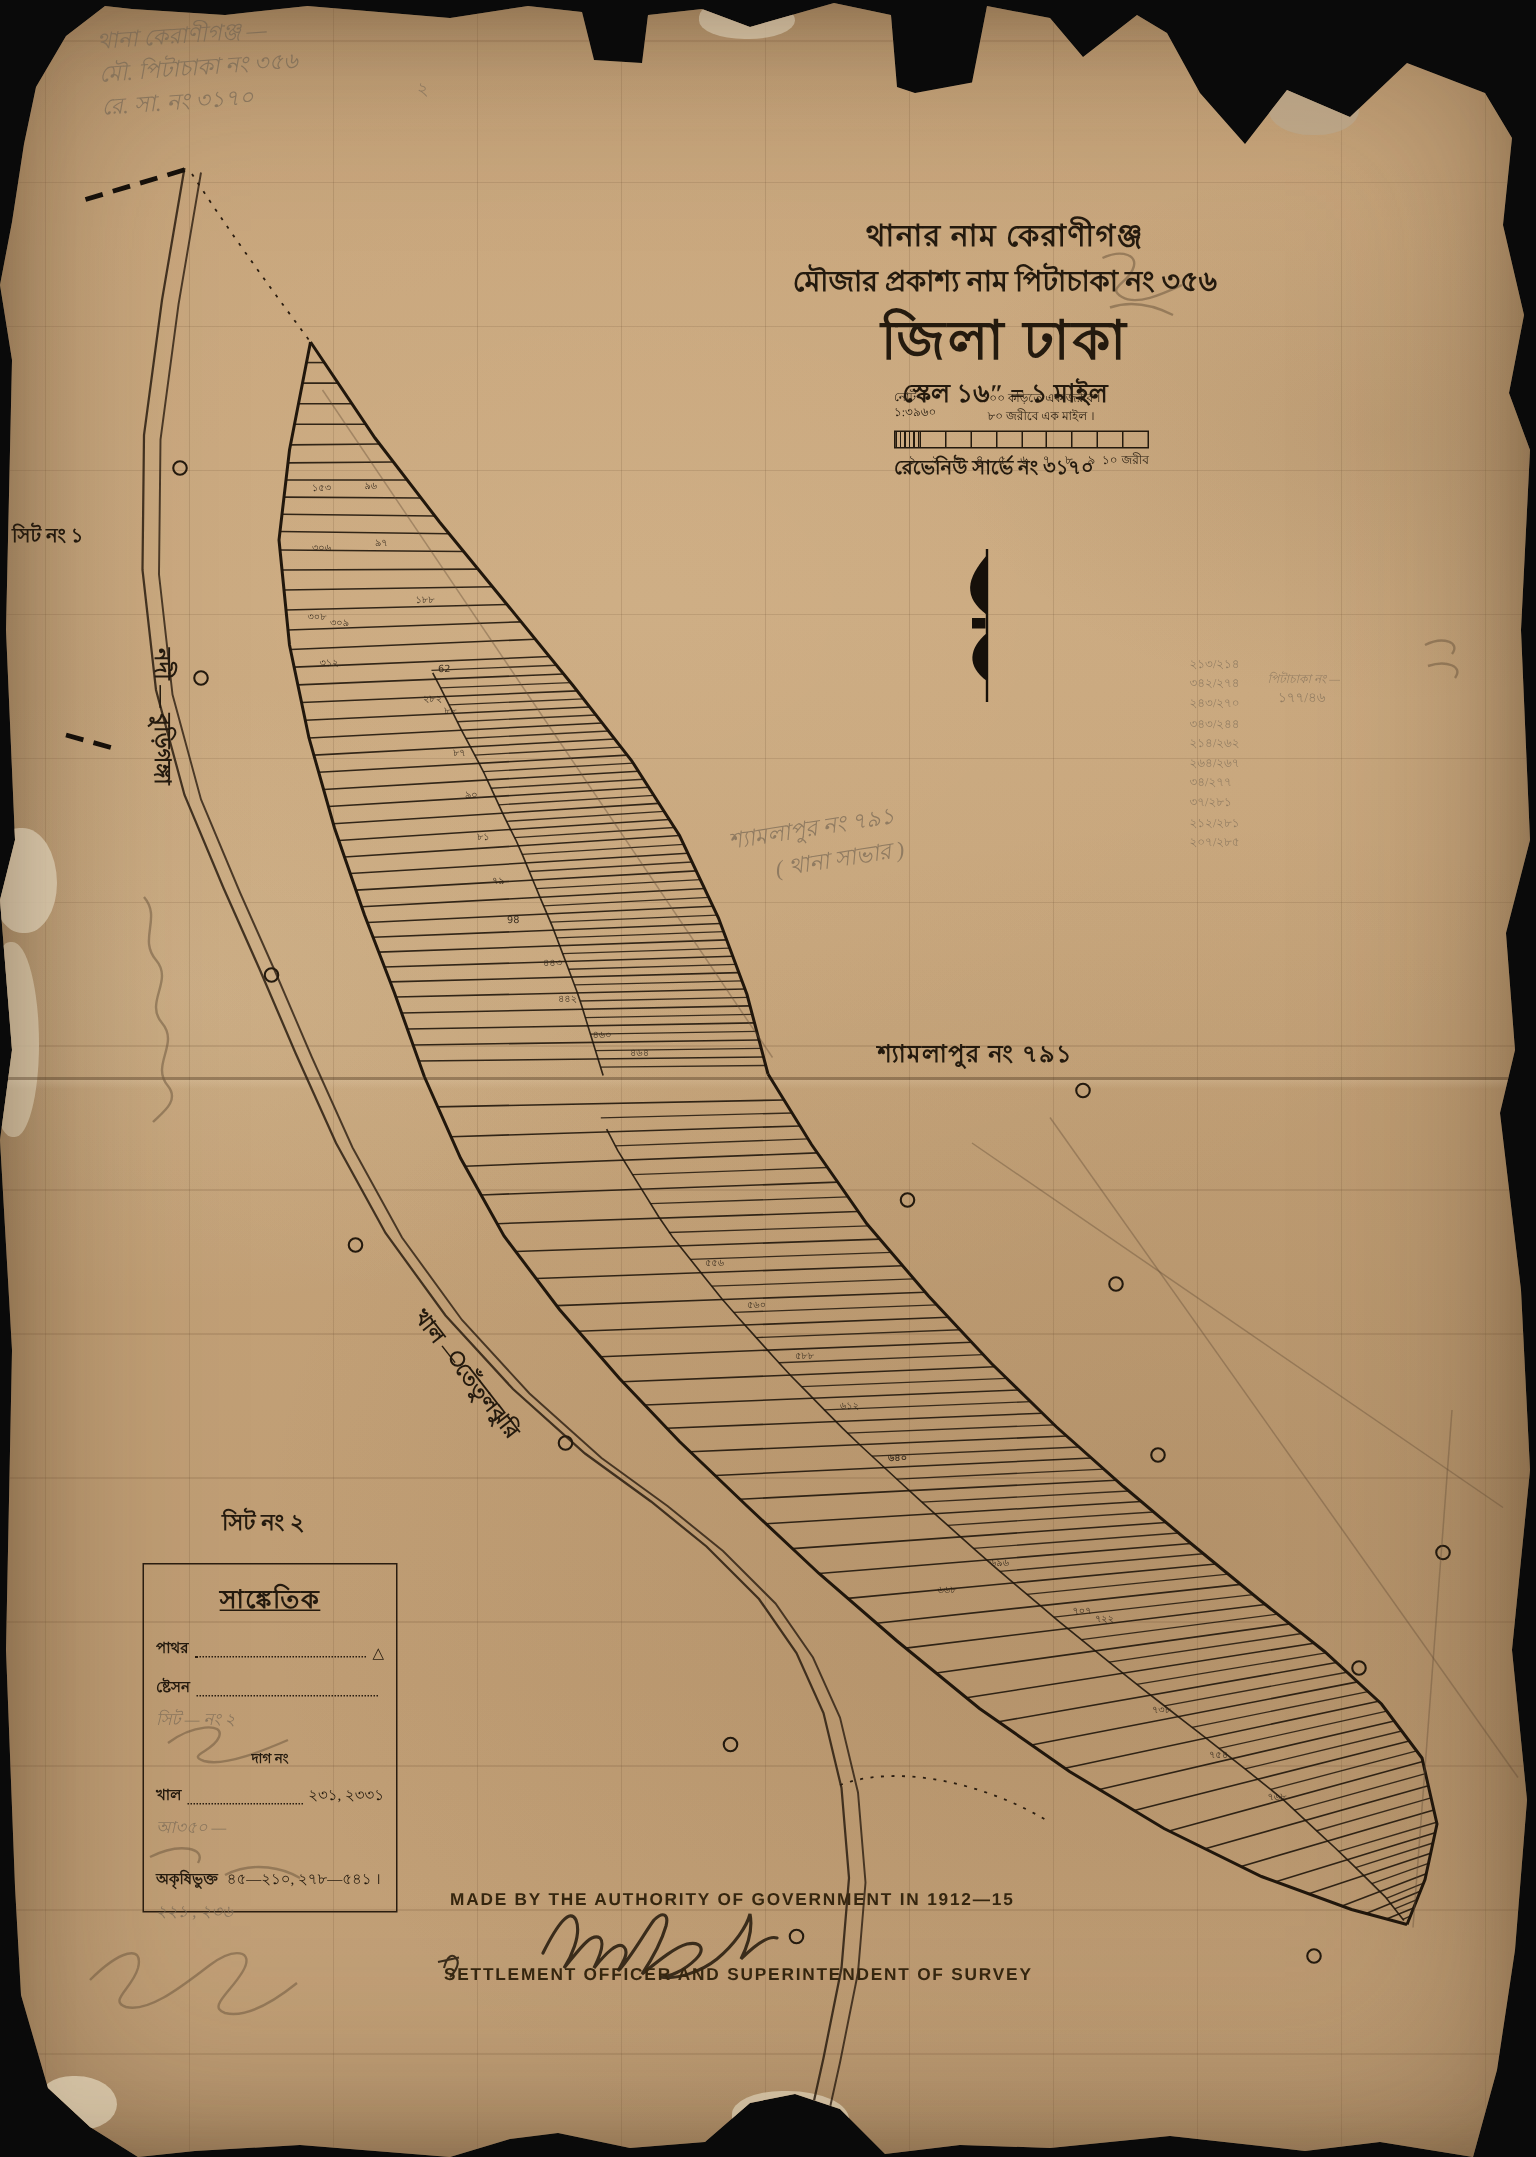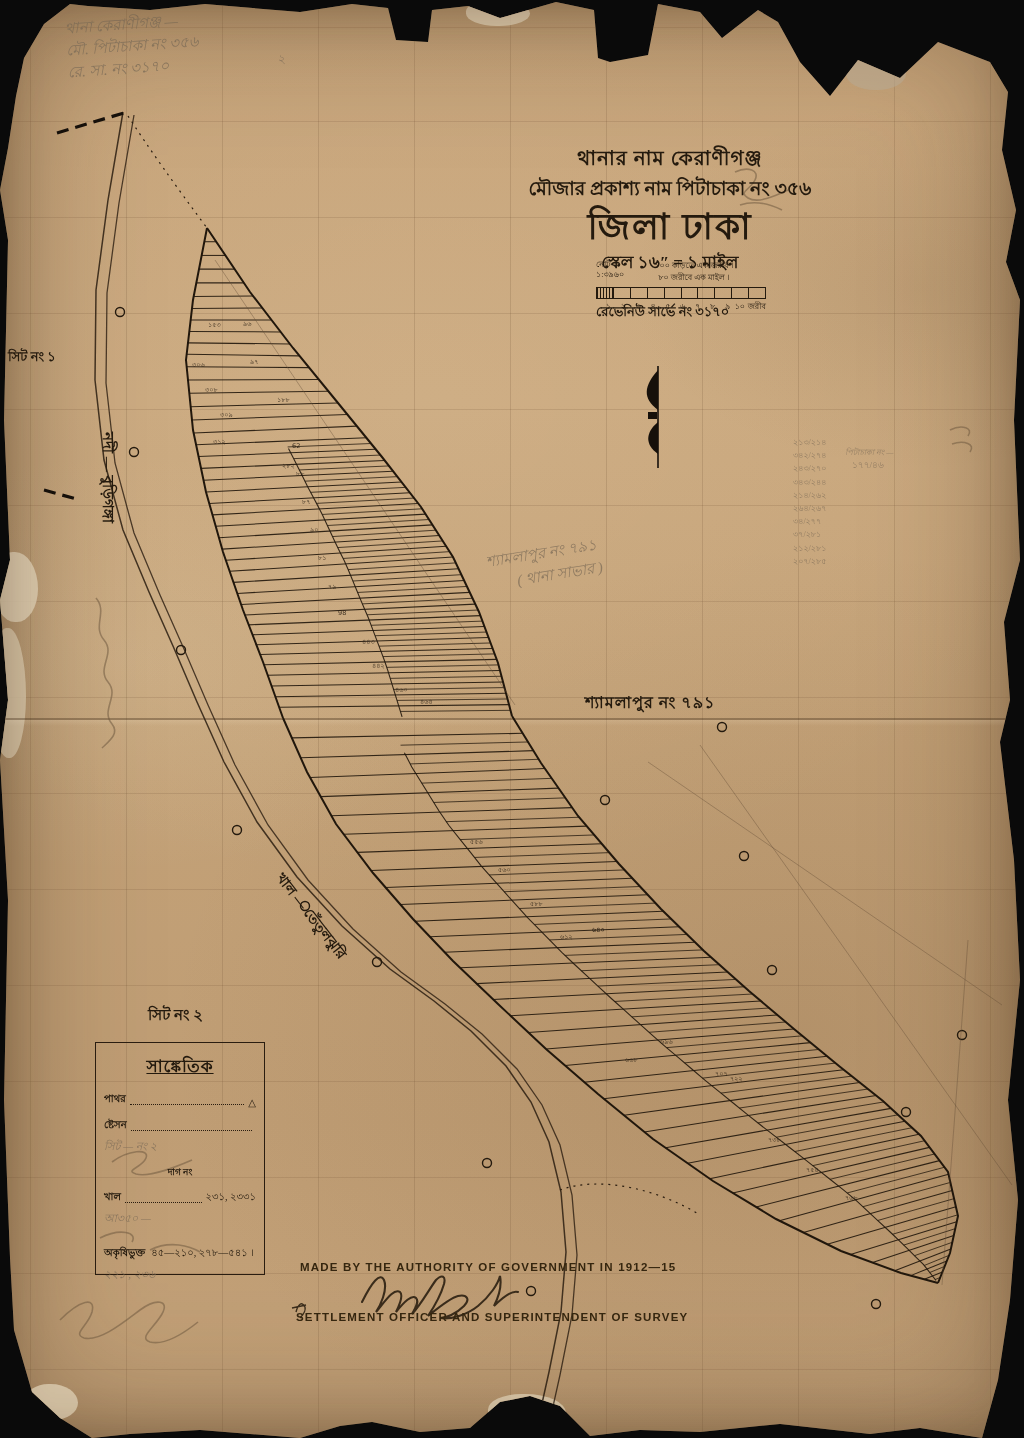--- a/index.html
+++ b/index.html
@@ -374,43 +374,43 @@
         <span class="val" style="margin-left:6px">৪৫—২১০, ২৭৮—৫৪১ ।</span>
       </div>
       <div class="lpencil">২২১ , ২৩৬</div>
     </div>
 
     <div class="abs" id="made-by">MADE BY THE AUTHORITY OF GOVERNMENT IN 1912—15</div>
     <div class="abs" id="officer">SETTLEMENT OFFICER AND SUPERINTENDENT OF SURVEY</div>
   </div>
 <span class="plotnum" style="left: 208px; top: 320px;">১৫৩</span>
     <span class="plotnum" style="left: 243px; top: 319px;">৯৬</span>
-    <span class="plotnum" style="left: 192px; top: 360px;">৩০৬</span>
+    <span class="plotnum" style="left: 208px; top: 360px;">৩০৬</span>
     <span class="plotnum" style="left: 250px; top: 357px;">৯৭</span>
-    <span class="plotnum" style="left: 205px; top: 385px;">৩০৮</span>
+    <span class="plotnum" style="left: 205px; top: 406px;">৩০৮</span>
     <span class="plotnum" style="left: 277px; top: 395px;">১৮৮</span>
     <span class="plotnum" style="left: 220px; top: 410px; text-align: right;">৩০৯</span>
     <span class="plotnum" style="left: 282px; top: 425px; margin-top: 36px;">২৮২</span>
     <span class="plotnum" style="left: 213px; top: 437px;">৩১২</span>
     <span class="plotnum" style="left: 292px; top: 442px;">62</span>
     <span class="plotnum" style="left: 296px; top: 469px;">৮৮</span>
     <span class="plotnum" style="left: 302px; top: 497px;">৮৭</span>
     <span class="plotnum" style="left: 310px; top: 525px;">৯০</span>
     <span class="plotnum" style="left: 318px; top: 553px;">৮১</span>
     <span class="plotnum" style="left: 328px; top: 582px;">৭৯</span>
     <span class="plotnum" style="left: 338px; top: 609px;">98</span>
     <span class="plotnum" style="left: 362px; top: 637px;">৪৪৩</span>
     <span class="plotnum" style="left: 372px; top: 661px;">৪৪২</span>
     <span class="plotnum" style="left: 395px; top: 685px;">৪৬০</span>
     <span class="plotnum" style="left: 420px; top: 697px;">৪৬৪</span>
     <span class="plotnum" style="left: 470px; top: 837px;">৫৫৬</span>
     <span class="plotnum" style="left: 498px; top: 865px;">৫৬০</span>
     <span class="plotnum" style="left: 530px; top: 899px;">৫৮৮</span>
     <span class="plotnum" style="left: 560px; top: 932px;">৬১২</span>
-    <span class="plotnum" style="left: 592px; top: 925px; font-weight: bold;">৬৪০</span>
+    <span class="plotnum" style="left: 592px; top: 967px; font-weight: bold;">৬৪০</span>
     <span class="plotnum" style="left: 625px; top: 1055px;">৬৬৮</span>
     <span class="plotnum" style="left: 660px; top: 1037px;">৬৯৬</span>
     <span class="plotnum" style="left: 695px; top: 1069px; margin-left: 20px;">৭০৭</span>
     <span class="plotnum" style="left: 730px; top: 1074px;">৭২২</span>
     <span class="plotnum" style="left: 768px; top: 1135px;">৭৩৮</span>
     <span class="plotnum" style="left: 806px; top: 1165px;">৭৫৪</span>
     <span class="plotnum" style="left: 845px; top: 1193px;">৭৬৮</span>
   </div>
 
 </body></html>

